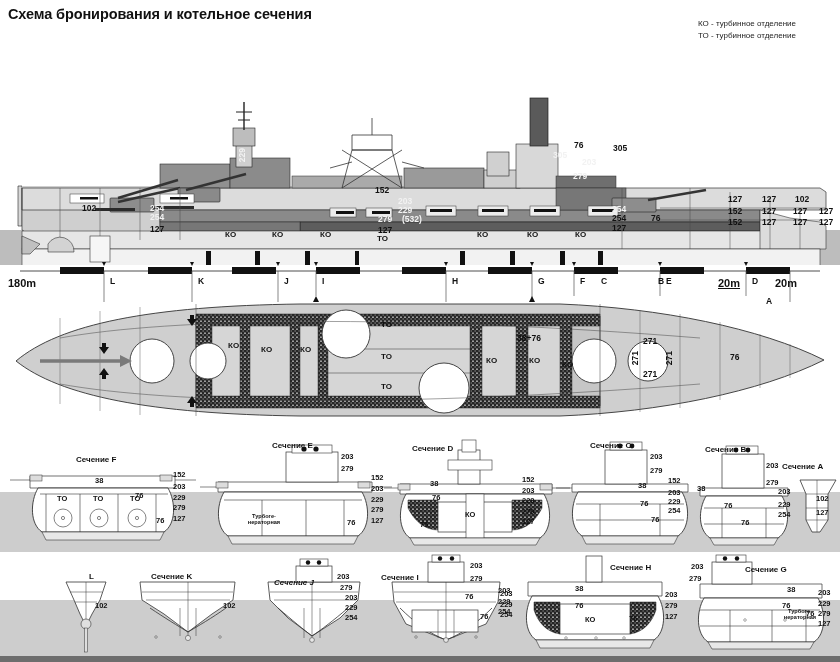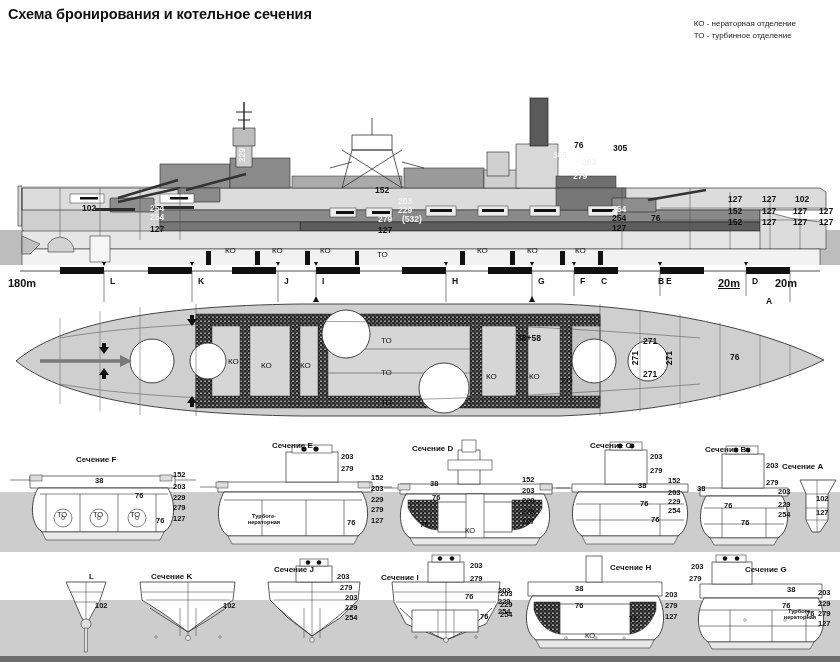--- a/index.html
+++ b/index.html
@@ -5,32 +5,32 @@
   html,body{margin:0;padding:0;background:#ffffff;}
   body{width:840px;height:662px;position:relative;overflow:hidden;
        font-family:"Liberation Sans","DejaVu Sans",sans-serif;color:#111;}
   .abs{position:absolute;}
   #title{left:8px;top:6px;font-size:14.5px;font-weight:bold;letter-spacing:-0.1px;}
   #legend{right:44px;top:18px;font-size:8px;line-height:11.5px;color:#222;}
   .lbl{position:absolute;font-size:8.5px;font-weight:bold;color:#111;white-space:nowrap;}
   .lbl.sm{font-size:7.5px;}
   .lbl.big{font-size:11px;font-weight:bold;}
   .sectitle{position:absolute;font-size:8px;font-weight:bold;white-space:nowrap;}
-  .room{position:absolute;font-size:8px;font-weight:normal;margin-top:16px;}
+  .room{position:absolute;font-size:8px;font-weight:bold;}
   .tiny{position:absolute;font-size:5.6px;font-weight:bold;line-height:6px;color:#111;text-align:center;}
   svg{display:block;}
   .vert{writing-mode:vertical-rl;transform:rotate(180deg);}
 </style>
 </head>
 <body>
 
 <div class="abs" id="title">Схема бронирования и котельное сечения</div>
 
 <div class="abs" id="legend">
-  <div>КО - нераторная отделение</div>
+  <div>КО - турбинное отделение</div>
   <div>ТО - турбинное отделение</div>
 </div>
 
 <div class="abs" style="left:0;top:40px;width:840px;height:225px;">
 <svg width="840" height="225" viewBox="0 0 840 225">
   <defs>
     <pattern id="coal" width="4" height="4" patternUnits="userSpaceOnUse">
       <rect width="4" height="4" fill="#2a2a2a"></rect>
       <circle cx="1" cy="1" r="0.8" fill="#b9b9b9"></circle>
       <circle cx="3" cy="3" r="0.7" fill="#8d8d8d"></circle>
@@ -350,21 +350,21 @@
   <span class="room" style="left:228px;top:341px;">КО</span>
   <span class="room" style="left:261px;top:345px;">КО</span>
   <span class="room" style="left:300px;top:345px;">КО</span>
   <span class="room" style="left:381px;top:320px;">ТО</span>
   <span class="room" style="left:381px;top:352px;">ТО</span>
   <span class="room" style="left:381px;top:382px;">ТО</span>
   <span class="room" style="left:486px;top:356px;">КО</span>
   <span class="room" style="left:529px;top:356px;">КО</span>
   <span class="room" style="left:562px;top:360px;">КО</span>
 
-  <span class="lbl" style="left:517px;top:333px;">38+58</span>
+  <span class="lbl" style="left:517px;top:333px;">38+76</span>
   <span class="lbl" style="left:643px;top:336px;">271</span>
   <span class="lbl vert" style="left:630px;top:351px;">271</span>
   <span class="lbl vert" style="left:664px;top:351px;">271</span>
   <span class="lbl" style="left:643px;top:369px;">271</span>
   <span class="lbl" style="left:730px;top:352px;">76</span>
 </div>
 
 <div class="abs" style="left:0;top:432px;width:840px;height:120px;">
 <svg width="840" height="120" viewBox="0 0 840 120">
   <defs>
@@ -658,21 +658,21 @@
 </svg>
 </div>
 
 <div class="abs" style="left:0;top:0;width:840px;height:662px;">
   <span class="sectitle" style="left:89px;top:572px;">L</span>
   <span class="lbl sm" style="left:95px;top:601px;">102</span>
 
   <span class="sectitle" style="left:151px;top:572px;">Сечение K</span>
   <span class="lbl sm" style="left:223px;top:601px;">102</span>
 
-  <span class="sectitle" style="left:274px;top:565px;">Сечение J</span>
+  <span class="sectitle" style="left:274px;top:578px;font-style:italic;">Сечение J</span>
   <span class="lbl sm" style="left:337px;top:572px;">203</span>
   <span class="lbl sm" style="left:340px;top:583px;">279</span>
   <span class="lbl sm" style="left:345px;top:593px;">203</span>
   <span class="lbl sm" style="left:345px;top:603px;">229</span>
   <span class="lbl sm" style="left:345px;top:613px;">254</span>
 
   <span class="sectitle" style="left:381px;top:573px;">Сечение I</span>
   <span class="lbl sm" style="left:470px;top:561px;">203</span>
   <span class="lbl sm" style="left:470px;top:574px;">279</span>
   <span class="lbl sm" style="left:465px;top:592px;">76</span>

